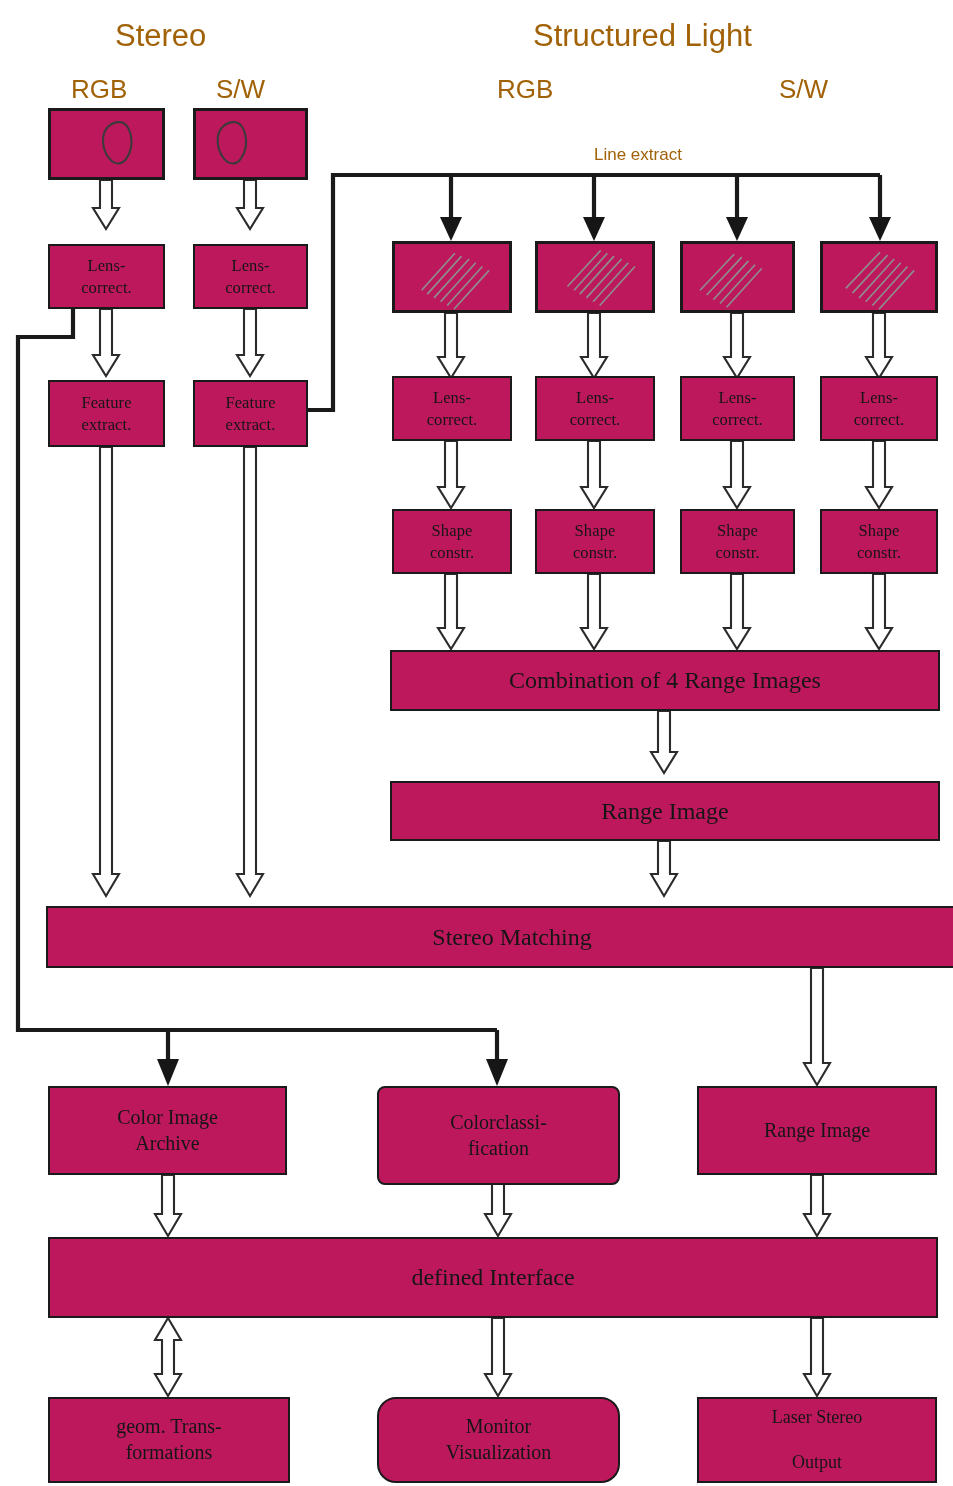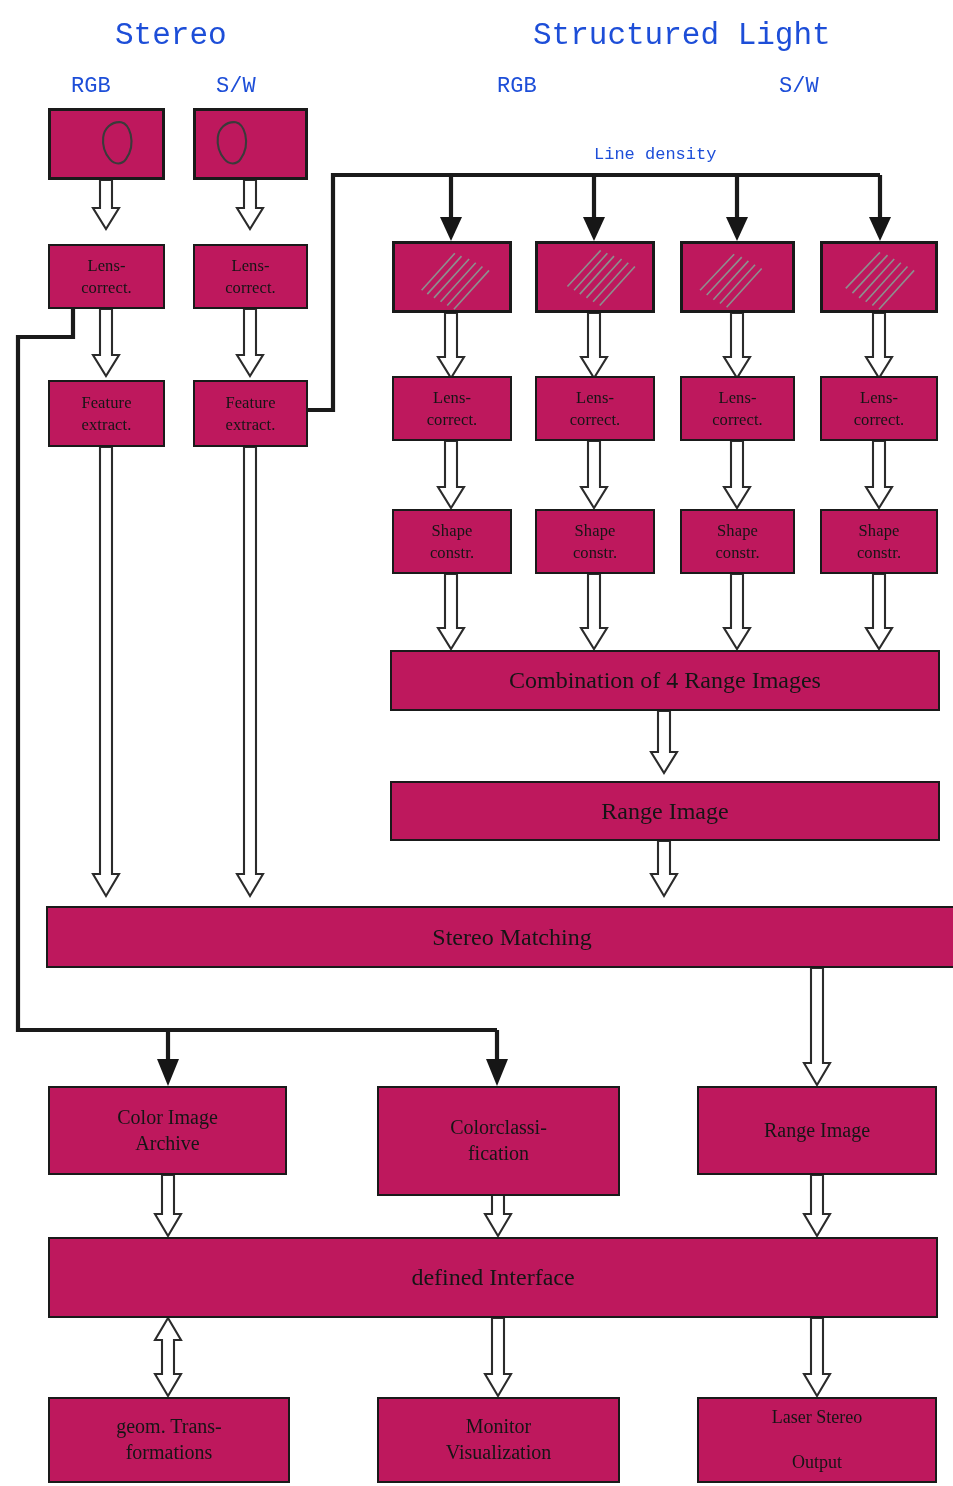--- a/index.html
+++ b/index.html
@@ -36,27 +36,27 @@
   .b-wide{font-size:24px;}
   .b-bot{font-size:20px;}
   .b-bot2{font-size:18px;}
 
   
   .imgbox{border-width:3px;}
 
   
   .hdr{
     position:absolute;
-    font-family:Liberation Mono, monospace;
-    color:#1d4ed8;
+    font-family:Liberation Sans, sans-serif;
+    color:#a16207;
     white-space:nowrap;
     z-index:6;
   }
   .hdr-grp{font-size:31px;}
-  .hdr-sub{font-size:22px;}
+  .hdr-sub{font-size:26px;}
   .lbl-line{font-size:17px;}
 
   
   #wires{position:absolute;left:0;top:0;width:953px;height:1486px;z-index:2;}
   #wires2{position:absolute;left:0;top:0;width:953px;height:1486px;z-index:7;pointer-events:none;}
 
   .hollow{fill:#ffffff;stroke:#2b2b2b;stroke-width:2.1;}
   .solidline{fill:none;stroke:#1a1a1a;stroke-width:4.2;stroke-linecap:butt;stroke-linejoin:miter;}
   .solidhead{fill:#161616;stroke:none;}
   .blob{fill:none;stroke:#3a3a3a;stroke-width:2.2;}
@@ -317,21 +317,21 @@
   <div class="box b-wide" style="left:46px;top:906px;width:932px;height:62px;">
     <span>Stereo Matching</span>
   </div>
 
   <div class="box b-bot" style="left:48px;top:1086px;width:239px;height:89px;">
     <span class="lines">
       <span>Color Image</span>
       <span>Archive</span>
     </span>
   </div>
-  <div class="box b-bot" style="left:377px;top:1086px;width:243px;height:110px;">
+  <div class="box b-bot" style="left:377px;top:1086px;width:243px;height:99px;border-radius:8px;">
     <span class="lines">
       <span>Colorclassi-</span>
       <span>fication</span>
     </span>
   </div>
   <div class="box b-bot" style="left:697px;top:1086px;width:240px;height:89px;">
     <span class="lines">
       <span>Range Image</span>
     </span>
   </div>
@@ -339,21 +339,21 @@
   <div class="box b-wide" style="left:48px;top:1237px;width:890px;height:81px;">
     <span>defined Interface</span>
   </div>
 
   <div class="box b-bot" style="left:48px;top:1397px;width:242px;height:86px;">
     <span class="lines">
       <span>geom. Trans-</span>
       <span>formations</span>
     </span>
   </div>
-  <div class="box b-bot" style="left:377px;top:1397px;width:243px;height:86px;">
+  <div class="box b-bot" style="left:377px;top:1397px;width:243px;height:86px;border-radius:19px;">
     <span class="lines">
       <span>Monitor</span>
       <span>Visualization</span>
     </span>
   </div>
   <div class="box b-bot2" style="left:697px;top:1397px;width:240px;height:86px;">
     <span class="lines">
       <span>Laser Stereo</span>
       <span style="margin-top:22px;">Output</span>
     </span>
@@ -383,15 +383,15 @@
   </svg>
 
   <div class="hdr hdr-grp" style="left:115px;top:18px;">Stereo</div>
   <div class="hdr hdr-grp" style="left:533px;top:18px;">Structured Light</div>
 
   <div class="hdr hdr-sub" style="left:71px;top:74px;">RGB</div>
   <div class="hdr hdr-sub" style="left:216px;top:74px;">S/W</div>
   <div class="hdr hdr-sub" style="left:497px;top:74px;">RGB</div>
   <div class="hdr hdr-sub" style="left:779px;top:74px;">S/W</div>
 
-  <div class="hdr lbl-line" style="left:594px;top:145px;">Line density</div>
+  <div class="hdr lbl-line" style="left:594px;top:145px;">Line extract</div>
 
 </div>
 
 </body></html>

